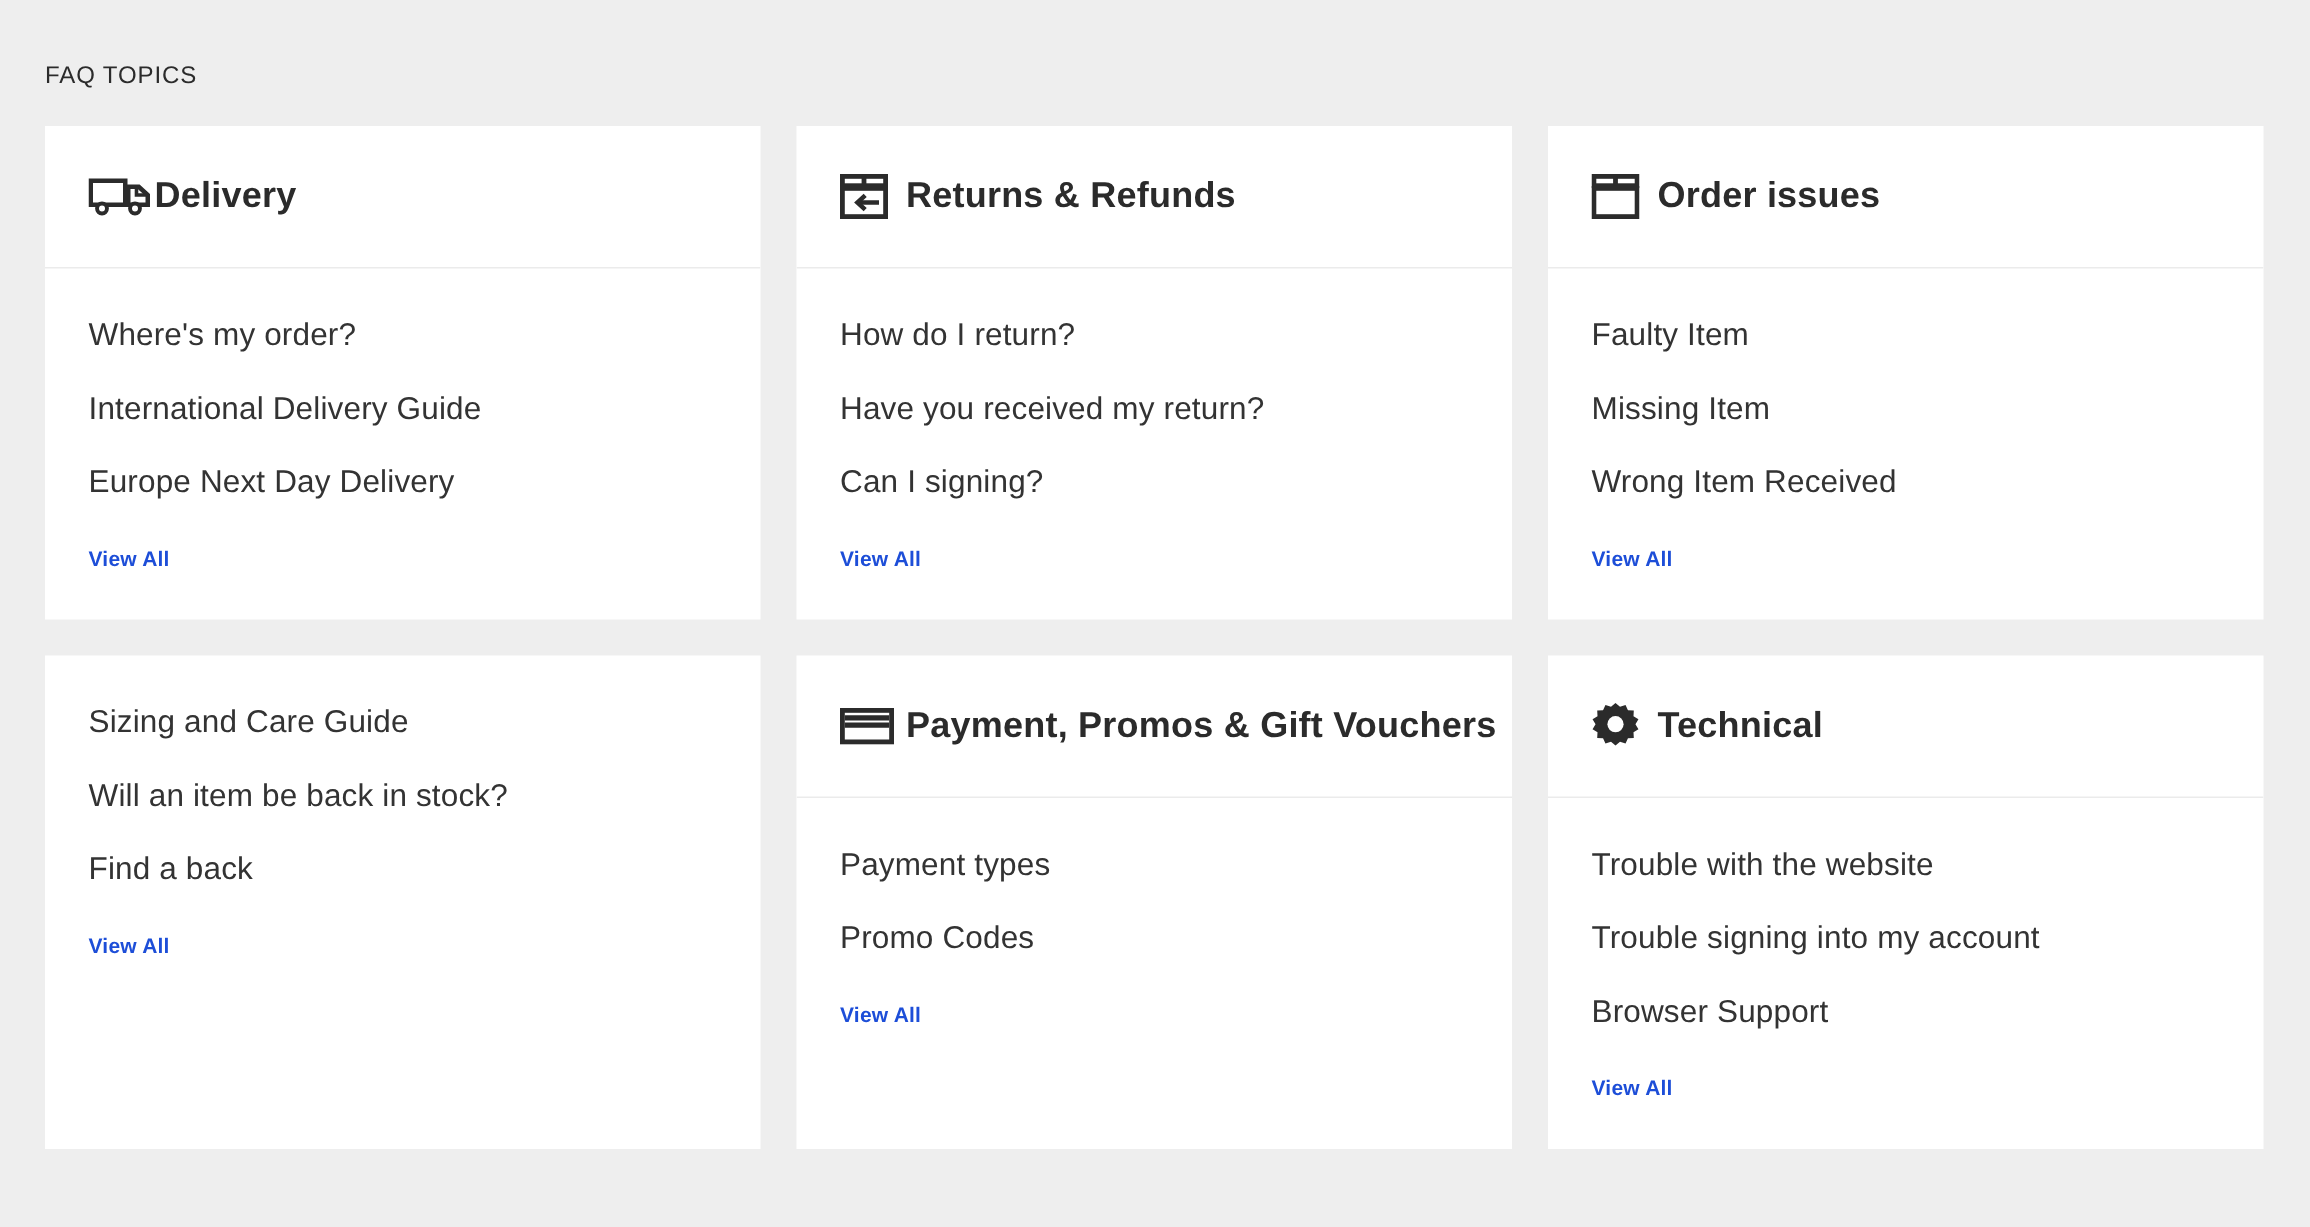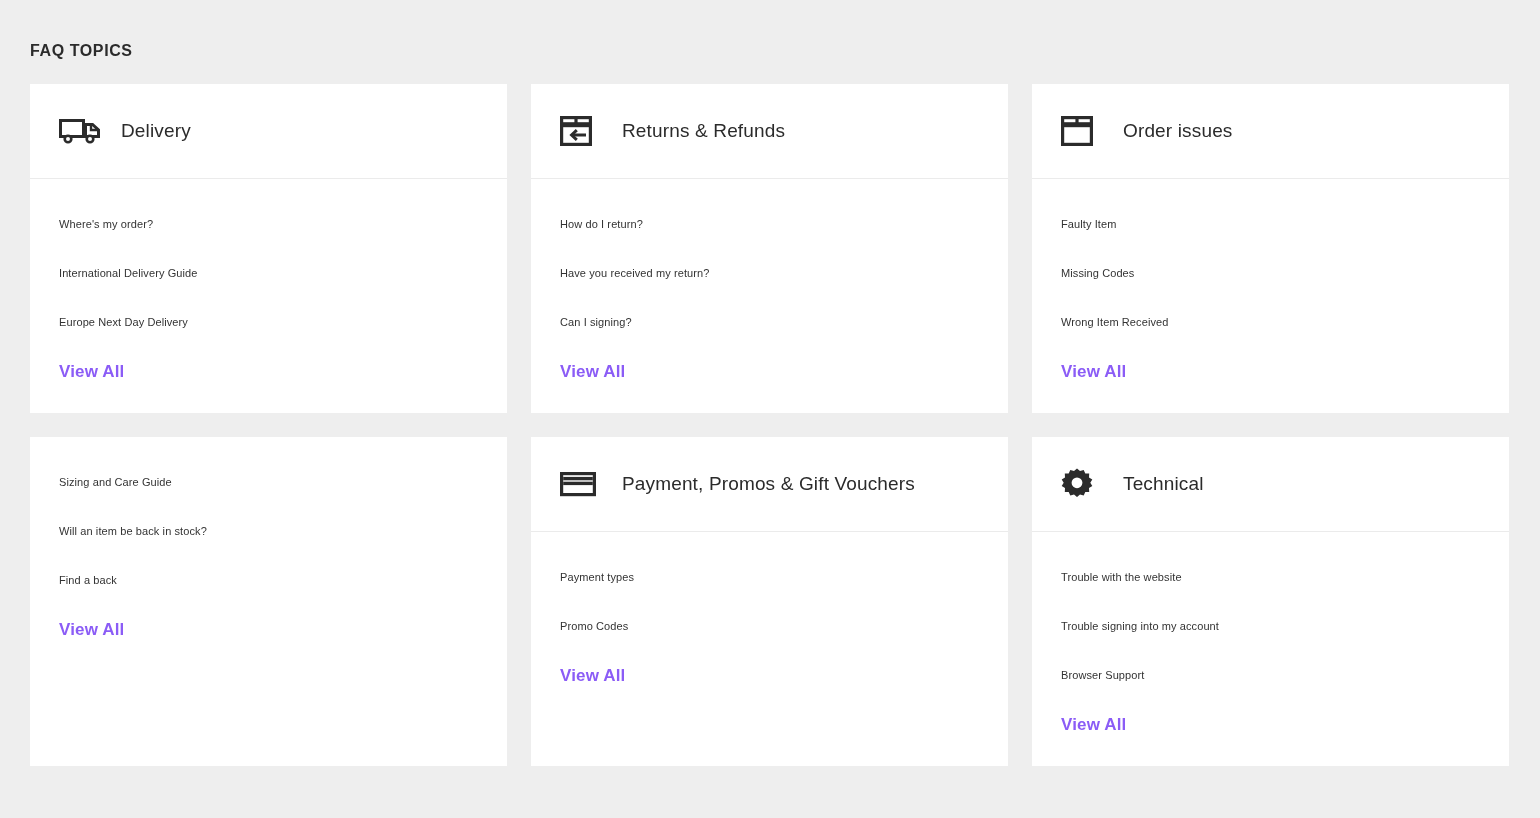--- a/index.html
+++ b/index.html
@@ -19,21 +19,21 @@
     height: 818px;
     background: #eeeeee;
     overflow: hidden;
   }
 
   .section-title {
     position: absolute;
     left: 30px;
     top: 40px;
     font-size: 16px;
-    font-weight: bold;
+    font-weight: normal;
     letter-spacing: 0.6px;
     color: #2b2b2b;
     line-height: 22px;
   }
 
   .grid {
     position: absolute;
     left: 30px;
     top: 84px;
     width: 1480px;
@@ -65,55 +65,55 @@
     flex: 0 0 44px;
     display: flex;
     align-items: center;
     justify-content: flex-start;
     color: #2b2b2b;
   }
 
   .card-icon svg { display: block; }
 
   .card-title {
-    font-size: 19px;
-    font-weight: 400;
+    font-size: 24px;
+    font-weight: 700;
     color: #2b2b2b;
     letter-spacing: 0.15px;
-    margin-left: 18px;
+    margin-left: 0;
     line-height: 24px;
     white-space: nowrap;
   }
 
   .card-body {
     flex: 1 1 auto;
     padding: 34px 29px 0 29px;
     display: flex;
     flex-direction: column;
   }
 
   .faq-link {
     display: block;
-    font-size: 11px;
+    font-size: 21px;
     font-weight: 400;
     color: #333333;
     line-height: 22px;
     text-decoration: none;
     margin-bottom: 27px;
     letter-spacing: 0.1px;
     white-space: nowrap;
     cursor: pointer;
   }
   .faq-link:last-of-type { margin-bottom: 0; }
 
   .view-all {
     display: inline-block;
-    font-size: 17px;
+    font-size: 14px;
     font-weight: bold;
-    color: #8b5cf6;
+    color: #1d4ed8;
     line-height: 22px;
     text-decoration: none;
     letter-spacing: 0.15px;
     margin-top: 1px;
     align-self: flex-start;
     cursor: pointer;
   }
 </style>
 </head>
 <body>
@@ -172,21 +172,21 @@
           <svg width="32" height="30" viewBox="0 0 32 30" fill="none" xmlns="http://www.w3.org/2000/svg">
             <rect x="1.6" y="1.6" width="28.8" height="6.2" stroke="#2b2b2b" stroke-width="3.2"></rect>
             <path d="M16 1.6 V7.8" stroke="#2b2b2b" stroke-width="3.2"></path>
             <rect x="1.6" y="9.6" width="28.8" height="18.8" stroke="#2b2b2b" stroke-width="3.2"></rect>
           </svg>
         </span>
         <span class="card-title">Order issues</span>
       </div>
       <div class="card-body">
         <a class="faq-link">Faulty Item</a>
-        <a class="faq-link">Missing Codes</a>
+        <a class="faq-link">Missing Item</a>
         <a class="faq-link">Wrong Item Received</a>
         <a class="view-all">View All</a>
       </div>
     </div>
 
     <div class="card">
       <div class="card-body">
         <a class="faq-link">Sizing and Care Guide</a>
         <a class="faq-link">Will an item be back in stock?</a>
         <a class="faq-link">Find a back</a>

